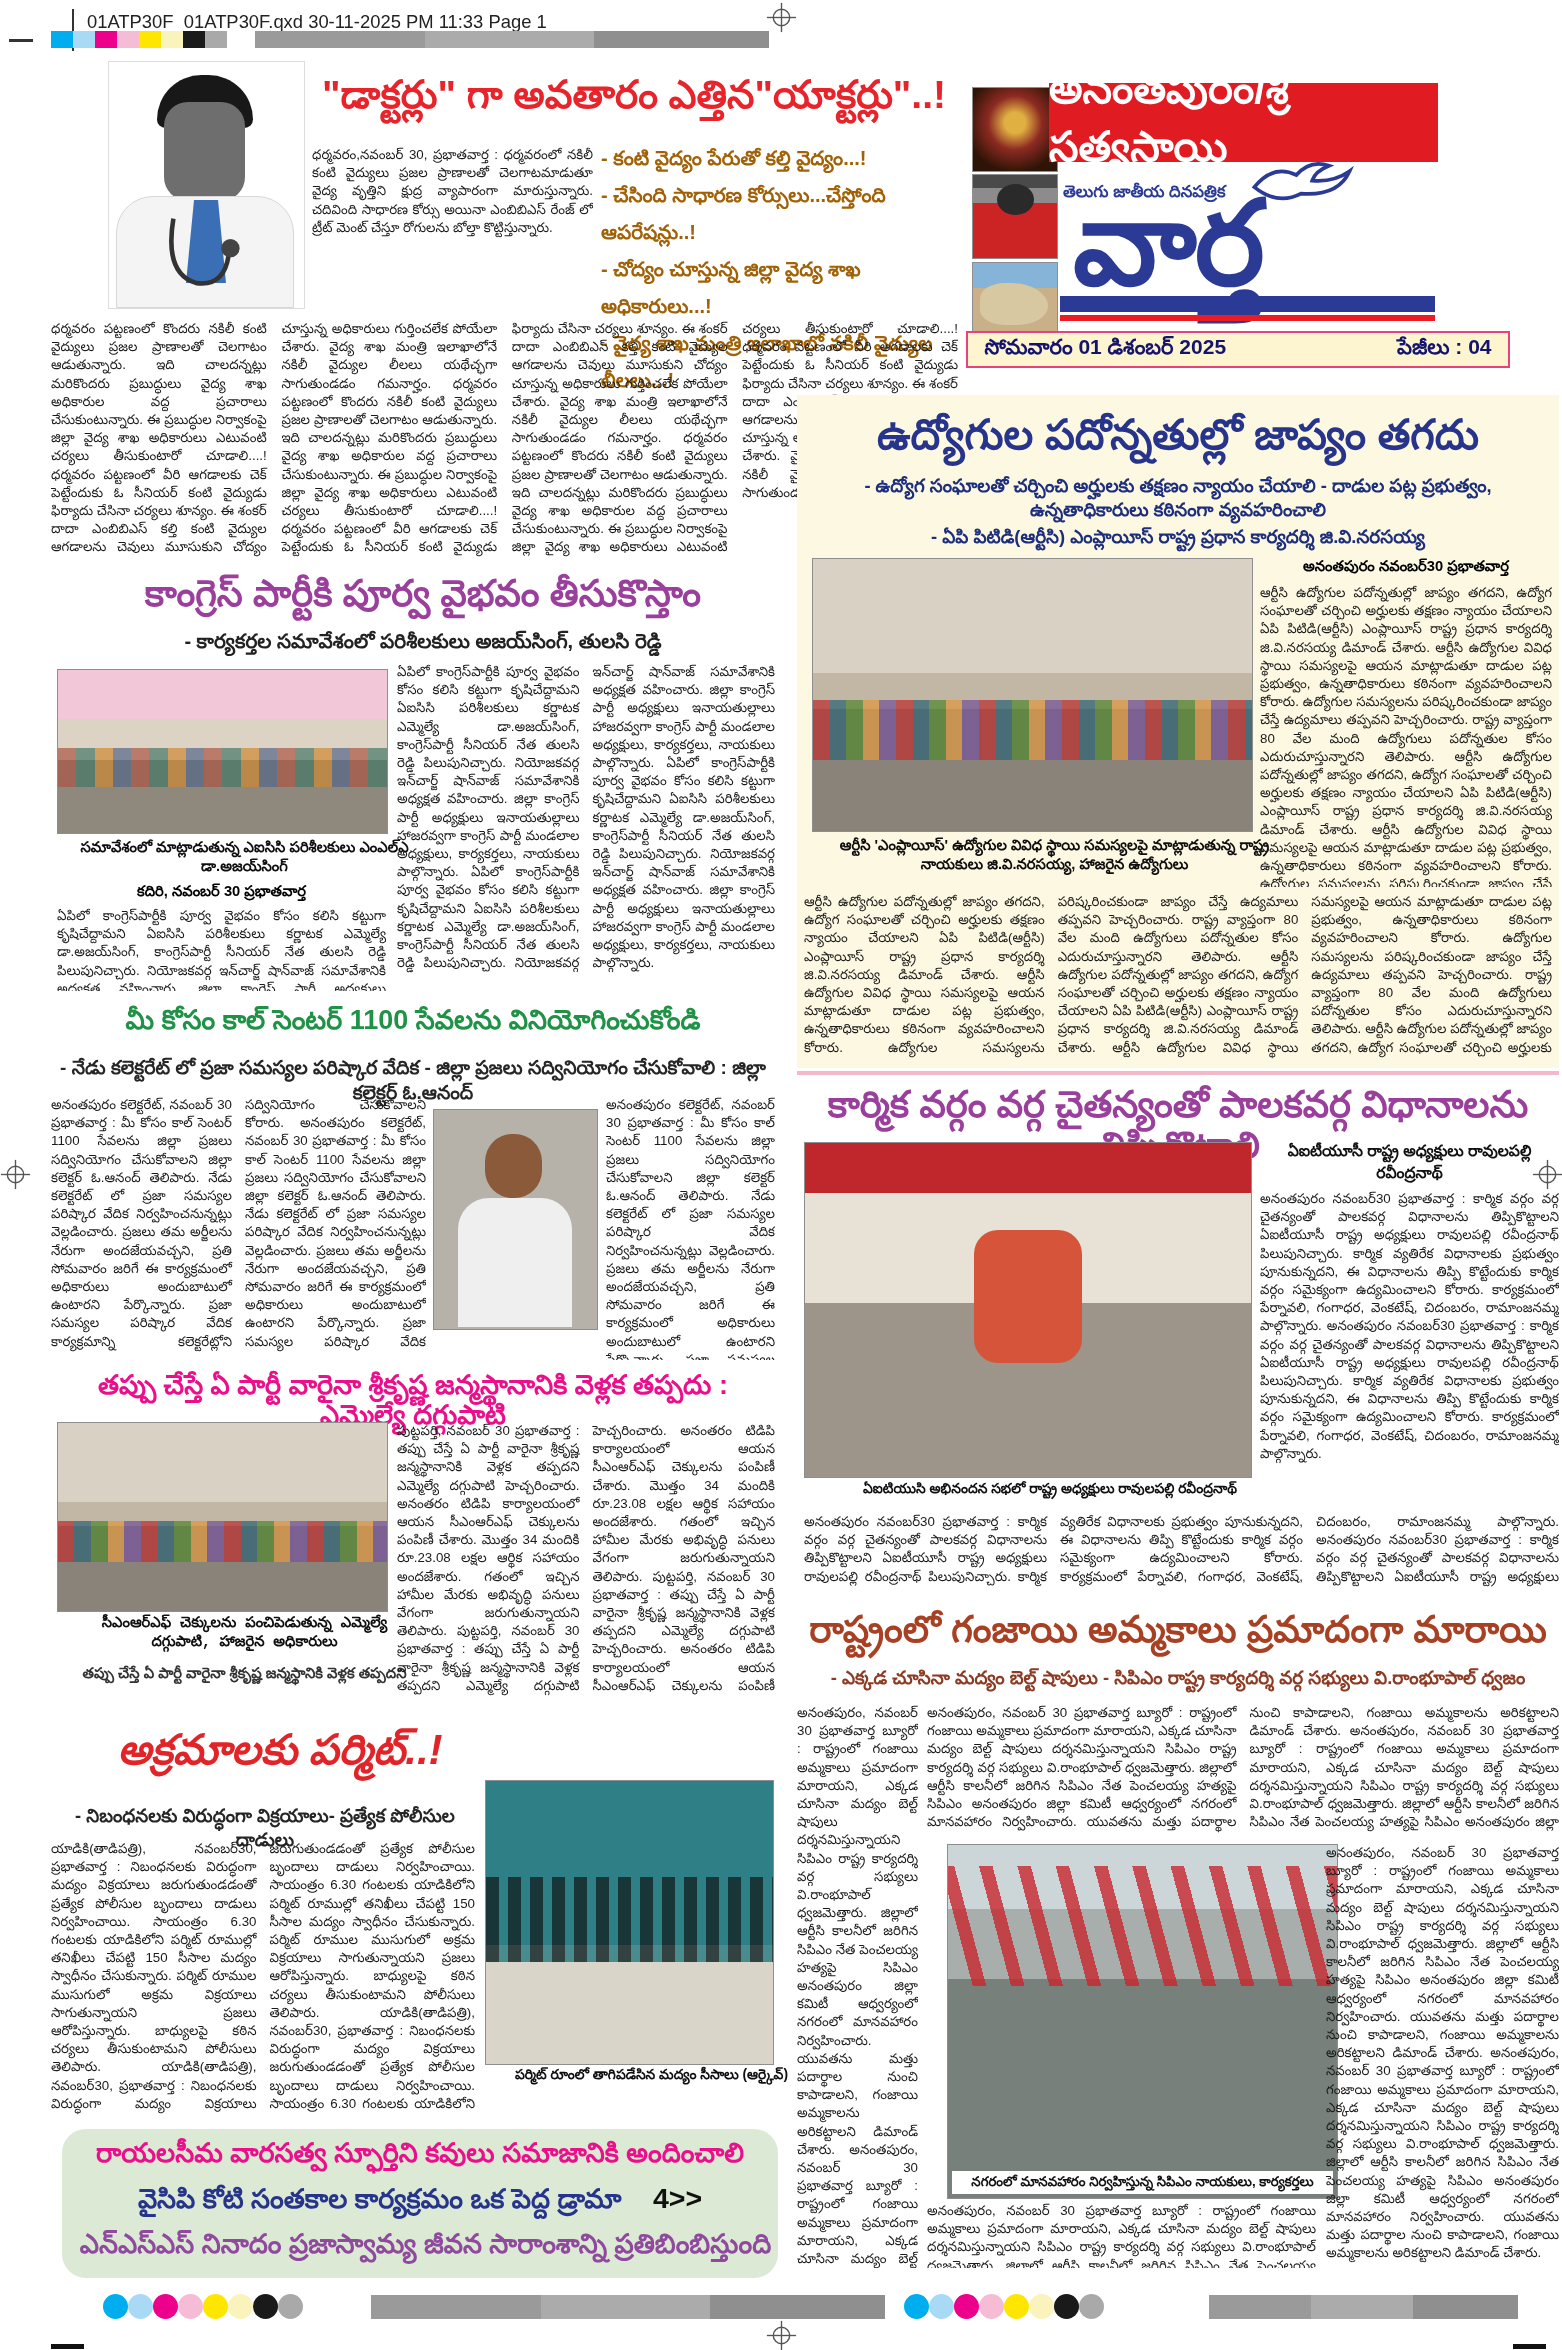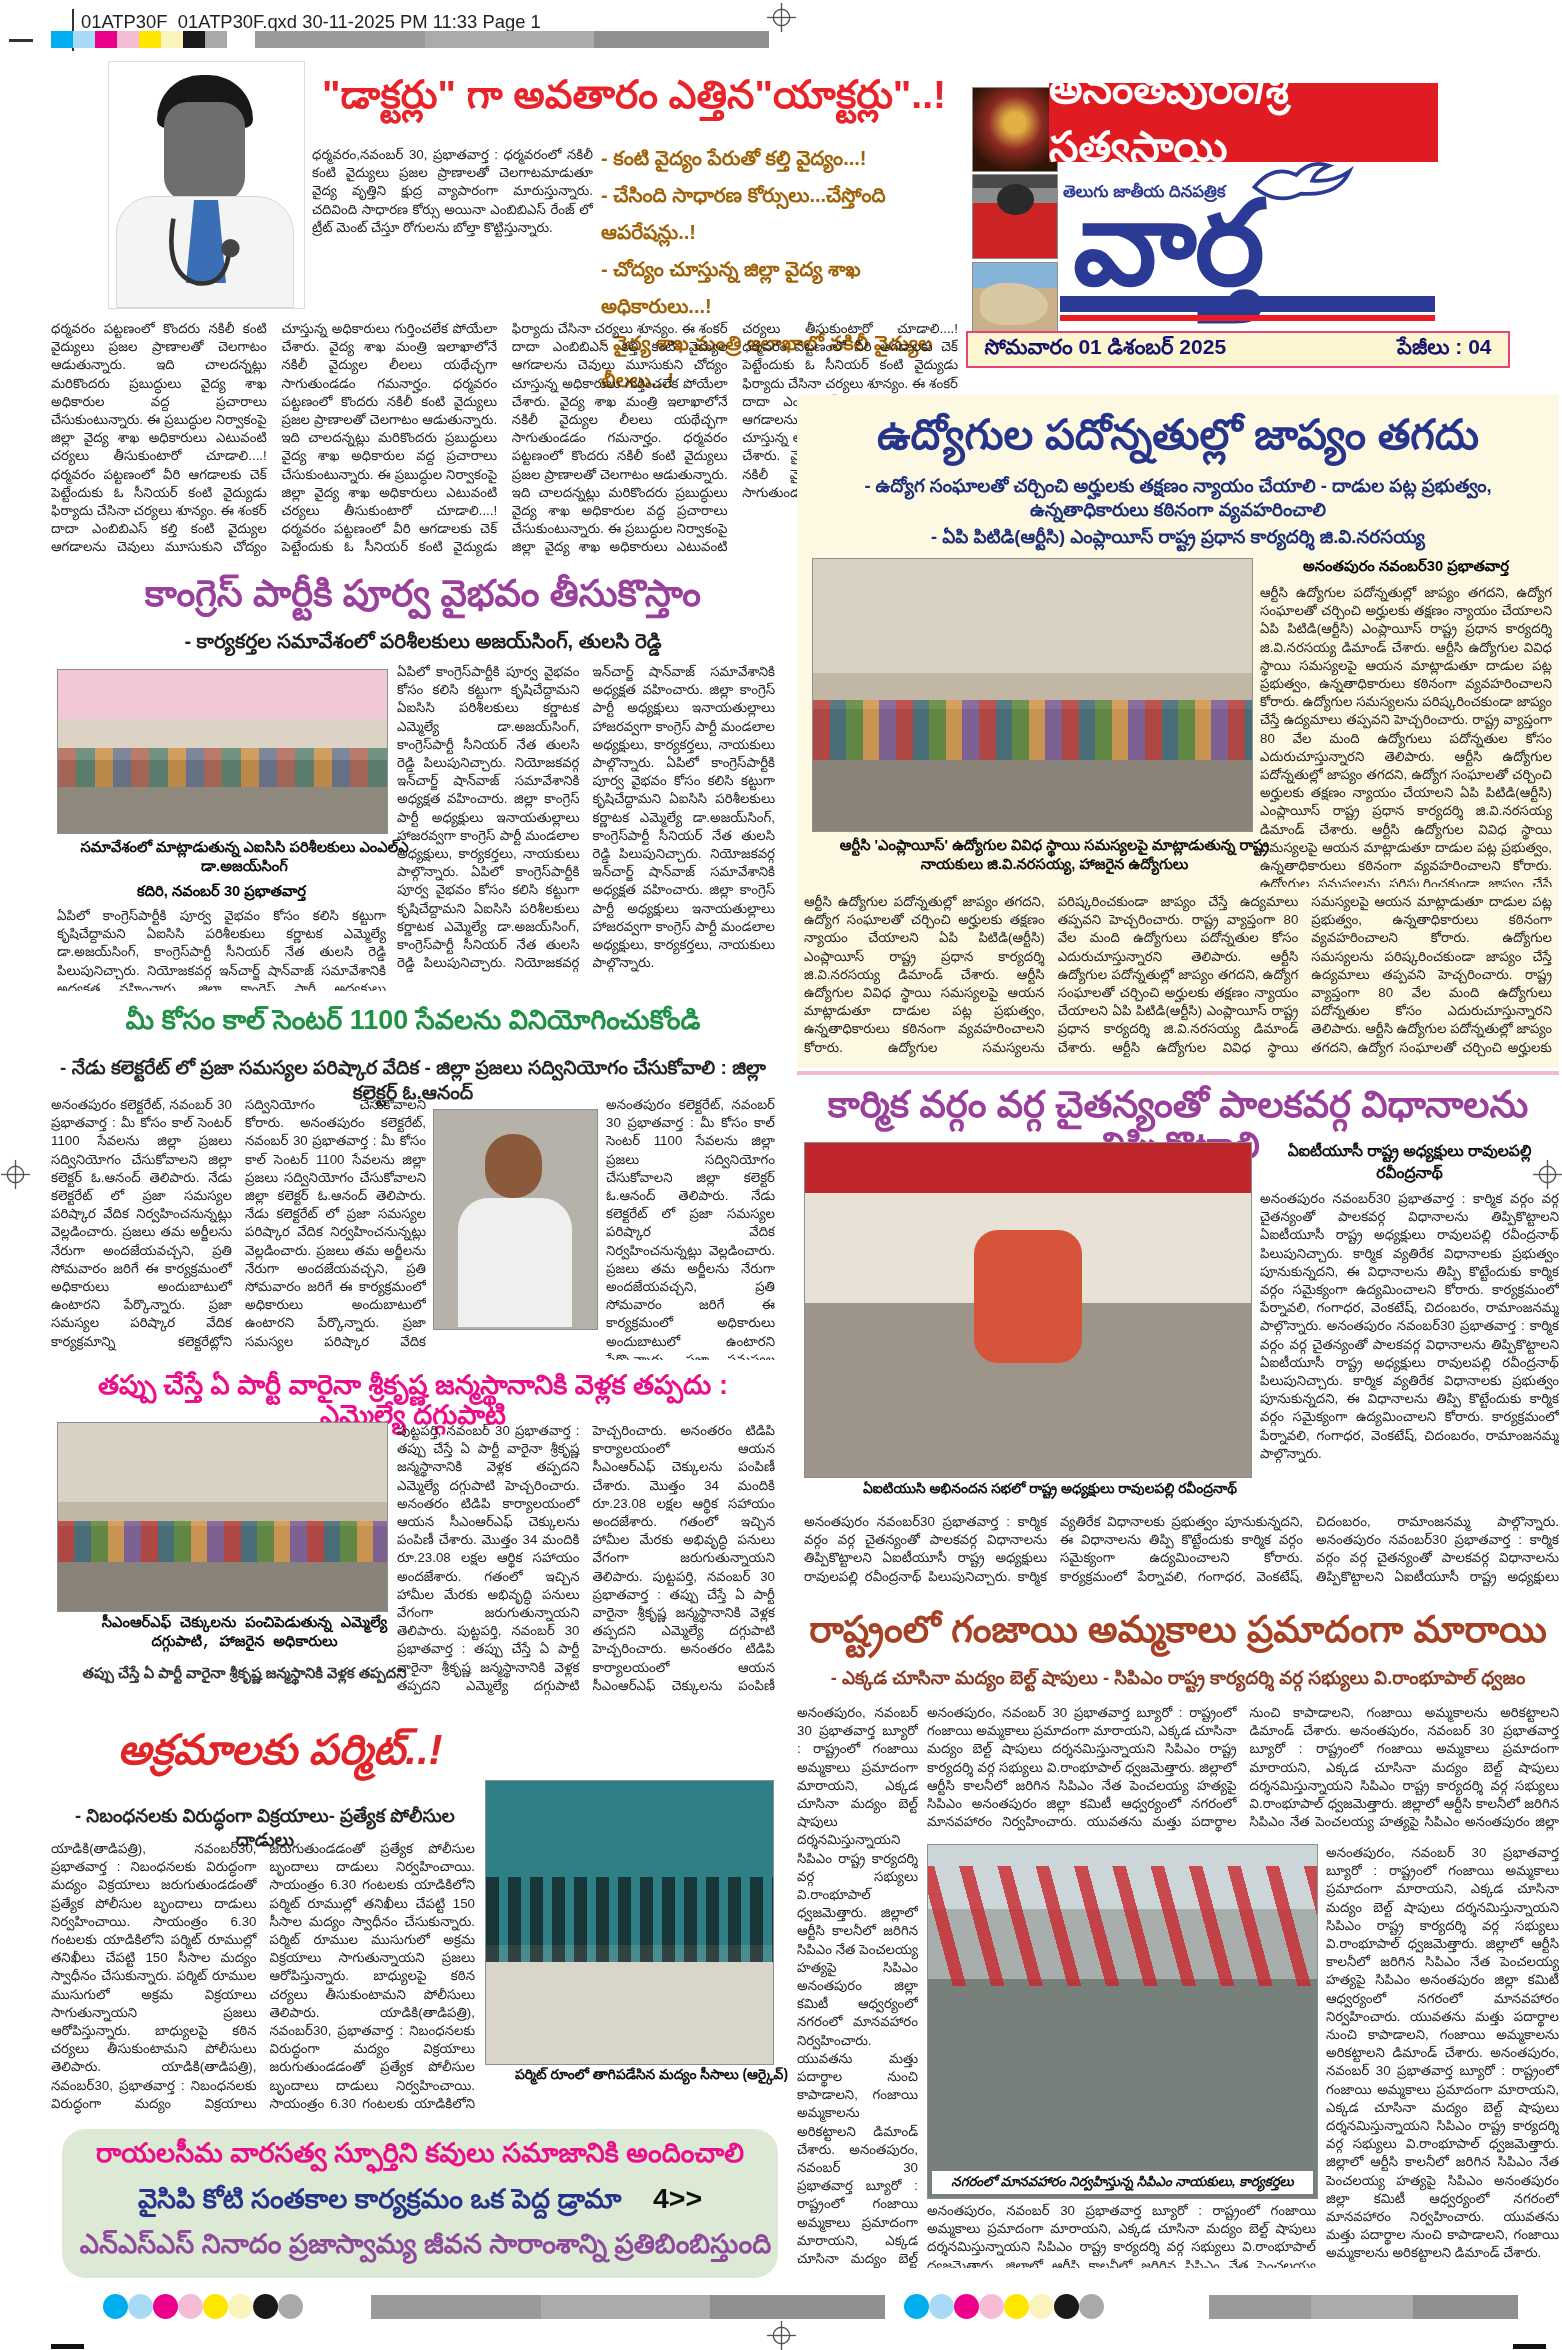--- a/index.html
+++ b/index.html
@@ -60,21 +60,21 @@
   .ph-caption-strip{position:absolute;left:3.7px;right:3.7px;bottom:3.7px;background:#fff;
       font-weight:bold;font-size:13.3px;text-align:center;padding:2.8px 3.7px;color:#111;}
   .teaser{background:#dcead5;border-radius:24px;}
 </style>
 </head>
 <body>
 
 <div class="sheet">
 
   <div class="abs" style="left:72px;top:9.2px;width:1.8px;height:42px;background:#333;"></div>
-  <div class="abs" style="left:81px;top:11px;font-size:18.4px;color:#222;">01ATP30F_01ATP30F.qxd  30-11-2025  PM 11:33  Page 1</div>
+  <div class="abs" style="left:87px;top:11px;font-size:18.4px;color:#222;">01ATP30F_01ATP30F.qxd  30-11-2025  PM 11:33  Page 1</div>
   <div class="abs" style="left:9.2px;top:39px;width:24px;height:2.8px;background:#333;"></div>
   <div class="abs" style="left:766px;top:1.8px;">
     <svg width="31" height="31" viewBox="0 0 34 34">
         <circle cx="17" cy="17" r="9" fill="none" stroke="#555" stroke-width="1.5"></circle>
         <line x1="17" y1="1" x2="17" y2="33" stroke="#555" stroke-width="1.5"></line>
         <line x1="1" y1="17" x2="33" y2="17" stroke="#555" stroke-width="1.5"></line>
       </svg>
   </div>
   <div class="abs" style="left:0px;top:1159px;">
     <svg width="31" height="31" viewBox="0 0 34 34">
@@ -184,21 +184,21 @@
   <div class="abs photo ph-aituc" style="left:804px;top:1142px;width:446px;height:334px;"></div>
   <div class="abs caption" style="left:804px;top:1480px;width:446px;font-size:13.8px;">ఏఐటియుసి అభినందన సభలో రాష్ట్ర అధ్యక్షులు రావులపల్లి రవీంద్రనాథ్</div>
   <div class="abs" style="left:1260px;top:1142px;width:299px;font-weight:bold;font-size:15.6px;text-align:center;color:#111;">ఏఐటీయూసీ రాష్ట్ర అధ్యక్షులు రావులపల్లి రవీంద్రనాథ్</div>
   <div class="abs small" style="left:1260px;top:1190px;width:299px;height:287px;">అనంతపురం నవంబర్30 ప్రభాతవార్త : కార్మిక వర్గం వర్గ చైతన్యంతో పాలకవర్గ విధానాలను తిప్పికొట్టాలని ఏఐటీయూసీ రాష్ట్ర అధ్యక్షులు రావులపల్లి రవీంద్రనాథ్ పిలుపునిచ్చారు. కార్మిక వ్యతిరేక విధానాలకు ప్రభుత్వం పూనుకున్నదని, ఈ విధానాలను తిప్పి కొట్టేందుకు కార్మిక వర్గం సమైక్యంగా ఉద్యమించాలని కోరారు. కార్యక్రమంలో పేర్నావలి, గంగాధర, వెంకటేష్, చిదంబరం, రామాంజనమ్మ పాల్గొన్నారు. అనంతపురం నవంబర్30 ప్రభాతవార్త : కార్మిక వర్గం వర్గ చైతన్యంతో పాలకవర్గ విధానాలను తిప్పికొట్టాలని ఏఐటీయూసీ రాష్ట్ర అధ్యక్షులు రావులపల్లి రవీంద్రనాథ్ పిలుపునిచ్చారు. కార్మిక వ్యతిరేక విధానాలకు ప్రభుత్వం పూనుకున్నదని, ఈ విధానాలను తిప్పి కొట్టేందుకు కార్మిక వర్గం సమైక్యంగా ఉద్యమించాలని కోరారు. కార్యక్రమంలో పేర్నావలి, గంగాధర, వెంకటేష్, చిదంబరం, రామాంజనమ్మ పాల్గొన్నారు.</div>
   <div class="abs small c3" style="left:804px;top:1513px;width:755px;height:84px;">అనంతపురం నవంబర్30 ప్రభాతవార్త : కార్మిక వర్గం వర్గ చైతన్యంతో పాలకవర్గ విధానాలను తిప్పికొట్టాలని ఏఐటీయూసీ రాష్ట్ర అధ్యక్షులు రావులపల్లి రవీంద్రనాథ్ పిలుపునిచ్చారు. కార్మిక వ్యతిరేక విధానాలకు ప్రభుత్వం పూనుకున్నదని, ఈ విధానాలను తిప్పి కొట్టేందుకు కార్మిక వర్గం సమైక్యంగా ఉద్యమించాలని కోరారు. కార్యక్రమంలో పేర్నావలి, గంగాధర, వెంకటేష్, చిదంబరం, రామాంజనమ్మ పాల్గొన్నారు. అనంతపురం నవంబర్30 ప్రభాతవార్త : కార్మిక వర్గం వర్గ చైతన్యంతో పాలకవర్గ విధానాలను తిప్పికొట్టాలని ఏఐటీయూసీ రాష్ట్ర అధ్యక్షులు రావులపల్లి రవీంద్రనాథ్ పిలుపునిచ్చారు. కార్మిక వ్యతిరేక విధానాలకు ప్రభుత్వం పూనుకున్నదని, ఈ విధానాలను తిప్పి కొట్టేందుకు కార్మిక వర్గం సమైక్యంగా ఉద్యమించాలని కోరారు. కార్యక్రమంలో పేర్నావలి, గంగాధర, వెంకటేష్, చిదంబరం, రామాంజనమ్మ పాల్గొన్నారు.</div>
 
   <div class="abs headline" style="left:797px;top:1609px;width:762px;font-size:37px;color:#a84023;">రాష్ట్రంలో గంజాయి అమ్మకాలు ప్రమాదంగా మారాయి</div>
   <div class="abs subhead" style="left:797px;top:1666px;width:762px;font-size:18.4px;color:#8d3a23;">- ఎక్కడ చూసినా మద్యం బెల్ట్ షాపులు - సిపిఎం రాష్ట్ర కార్యదర్శి వర్గ సభ్యులు వి.రాంభూపాల్ ధ్వజం</div>
   <div class="abs small" style="left:797px;top:1704px;width:121px;height:564px;">అనంతపురం, నవంబర్ 30 ప్రభాతవార్త బ్యూరో : రాష్ట్రంలో గంజాయి అమ్మకాలు ప్రమాదంగా మారాయని, ఎక్కడ చూసినా మద్యం బెల్ట్ షాపులు దర్శనమిస్తున్నాయని సిపిఎం రాష్ట్ర కార్యదర్శి వర్గ సభ్యులు వి.రాంభూపాల్ ధ్వజమెత్తారు. జిల్లాలో ఆర్టీసి కాలనీలో జరిగిన సిపిఎం నేత పెంచలయ్య హత్యపై సిపిఎం అనంతపురం జిల్లా కమిటీ ఆధ్వర్యంలో నగరంలో మానవహారం నిర్వహించారు. యువతను మత్తు పదార్థాల నుంచి కాపాడాలని, గంజాయి అమ్మకాలను అరికట్టాలని డిమాండ్ చేశారు. అనంతపురం, నవంబర్ 30 ప్రభాతవార్త బ్యూరో : రాష్ట్రంలో గంజాయి అమ్మకాలు ప్రమాదంగా మారాయని, ఎక్కడ చూసినా మద్యం బెల్ట్ షాపులు దర్శనమిస్తున్నాయని సిపిఎం రాష్ట్ర కార్యదర్శి వర్గ సభ్యులు వి.రాంభూపాల్ ధ్వజమెత్తారు. జిల్లాలో ఆర్టీసి కాలనీలో జరిగిన సిపిఎం నేత పెంచలయ్య హత్యపై సిపిఎం అనంతపురం జిల్లా కమిటీ ఆధ్వర్యంలో నగరంలో మానవహారం నిర్వహించారు. యువతను మత్తు పదార్థాల నుంచి కాపాడాలని, గంజాయి అమ్మకాలను అరికట్టాలని డిమాండ్ చేశారు.</div>
   <div class="abs small c2" style="left:927px;top:1704px;width:632px;height:134px;">అనంతపురం, నవంబర్ 30 ప్రభాతవార్త బ్యూరో : రాష్ట్రంలో గంజాయి అమ్మకాలు ప్రమాదంగా మారాయని, ఎక్కడ చూసినా మద్యం బెల్ట్ షాపులు దర్శనమిస్తున్నాయని సిపిఎం రాష్ట్ర కార్యదర్శి వర్గ సభ్యులు వి.రాంభూపాల్ ధ్వజమెత్తారు. జిల్లాలో ఆర్టీసి కాలనీలో జరిగిన సిపిఎం నేత పెంచలయ్య హత్యపై సిపిఎం అనంతపురం జిల్లా కమిటీ ఆధ్వర్యంలో నగరంలో మానవహారం నిర్వహించారు. యువతను మత్తు పదార్థాల నుంచి కాపాడాలని, గంజాయి అమ్మకాలను అరికట్టాలని డిమాండ్ చేశారు. అనంతపురం, నవంబర్ 30 ప్రభాతవార్త బ్యూరో : రాష్ట్రంలో గంజాయి అమ్మకాలు ప్రమాదంగా మారాయని, ఎక్కడ చూసినా మద్యం బెల్ట్ షాపులు దర్శనమిస్తున్నాయని సిపిఎం రాష్ట్ర కార్యదర్శి వర్గ సభ్యులు వి.రాంభూపాల్ ధ్వజమెత్తారు. జిల్లాలో ఆర్టీసి కాలనీలో జరిగిన సిపిఎం నేత పెంచలయ్య హత్యపై సిపిఎం అనంతపురం జిల్లా కమిటీ ఆధ్వర్యంలో నగరంలో మానవహారం నిర్వహించారు. యువతను మత్తు పదార్థాల నుంచి కాపాడాలని, గంజాయి అమ్మకాలను అరికట్టాలని డిమాండ్ చేశారు.</div>
-  <div class="abs photo ph-cpm" style="left:927px;top:1844px;width:389px;height:353px;font-style:italic;">
+  <div class="abs photo ph-cpm" style="left:947px;top:1844px;width:389px;height:353px;">
     <div class="ph-caption-strip">నగరంలో మానవహారం నిర్వహిస్తున్న సిపిఎం నాయకులు, కార్యకర్తలు</div>
   </div>
   <div class="abs small" style="left:1326px;top:1844px;width:233px;height:424px;">అనంతపురం, నవంబర్ 30 ప్రభాతవార్త బ్యూరో : రాష్ట్రంలో గంజాయి అమ్మకాలు ప్రమాదంగా మారాయని, ఎక్కడ చూసినా మద్యం బెల్ట్ షాపులు దర్శనమిస్తున్నాయని సిపిఎం రాష్ట్ర కార్యదర్శి వర్గ సభ్యులు వి.రాంభూపాల్ ధ్వజమెత్తారు. జిల్లాలో ఆర్టీసి కాలనీలో జరిగిన సిపిఎం నేత పెంచలయ్య హత్యపై సిపిఎం అనంతపురం జిల్లా కమిటీ ఆధ్వర్యంలో నగరంలో మానవహారం నిర్వహించారు. యువతను మత్తు పదార్థాల నుంచి కాపాడాలని, గంజాయి అమ్మకాలను అరికట్టాలని డిమాండ్ చేశారు. అనంతపురం, నవంబర్ 30 ప్రభాతవార్త బ్యూరో : రాష్ట్రంలో గంజాయి అమ్మకాలు ప్రమాదంగా మారాయని, ఎక్కడ చూసినా మద్యం బెల్ట్ షాపులు దర్శనమిస్తున్నాయని సిపిఎం రాష్ట్ర కార్యదర్శి వర్గ సభ్యులు వి.రాంభూపాల్ ధ్వజమెత్తారు. జిల్లాలో ఆర్టీసి కాలనీలో జరిగిన సిపిఎం నేత పెంచలయ్య హత్యపై సిపిఎం అనంతపురం జిల్లా కమిటీ ఆధ్వర్యంలో నగరంలో మానవహారం నిర్వహించారు. యువతను మత్తు పదార్థాల నుంచి కాపాడాలని, గంజాయి అమ్మకాలను అరికట్టాలని డిమాండ్ చేశారు.</div>
   <div class="abs small" style="left:927px;top:2202px;width:389px;height:66px;">అనంతపురం, నవంబర్ 30 ప్రభాతవార్త బ్యూరో : రాష్ట్రంలో గంజాయి అమ్మకాలు ప్రమాదంగా మారాయని, ఎక్కడ చూసినా మద్యం బెల్ట్ షాపులు దర్శనమిస్తున్నాయని సిపిఎం రాష్ట్ర కార్యదర్శి వర్గ సభ్యులు వి.రాంభూపాల్ ధ్వజమెత్తారు. జిల్లాలో ఆర్టీసి కాలనీలో జరిగిన సిపిఎం నేత పెంచలయ్య హత్యపై సిపిఎం అనంతపురం జిల్లా కమిటీ ఆధ్వర్యంలో నగరంలో మానవహారం నిర్వహించారు. యువతను మత్తు పదార్థాల నుంచి కాపాడాలని, గంజాయి అమ్మకాలను అరికట్టాలని డిమాండ్ చేశారు.</div>
 
   <div class="abs teaser" style="left:62px;top:2129px;width:716px;height:149px;">
     <div style="text-align:center;font-weight:bold;font-size:27px;color:#ec0f8c;margin-top:9.2px;">రాయలసీమ వారసత్వ స్ఫూర్తిని కవులు సమాజానికి అందించాలి</div>
     <div style="text-align:center;font-weight:bold;font-size:27px;color:#27348b;margin-top:7.3px;">
       <span>వైసిపి కోటి సంతకాల కార్యక్రమం ఒక పెద్ద డ్రామా</span>
       <span style="color:#111;font-size:28.5px;margin-left:24px;">4&gt;&gt;</span>

